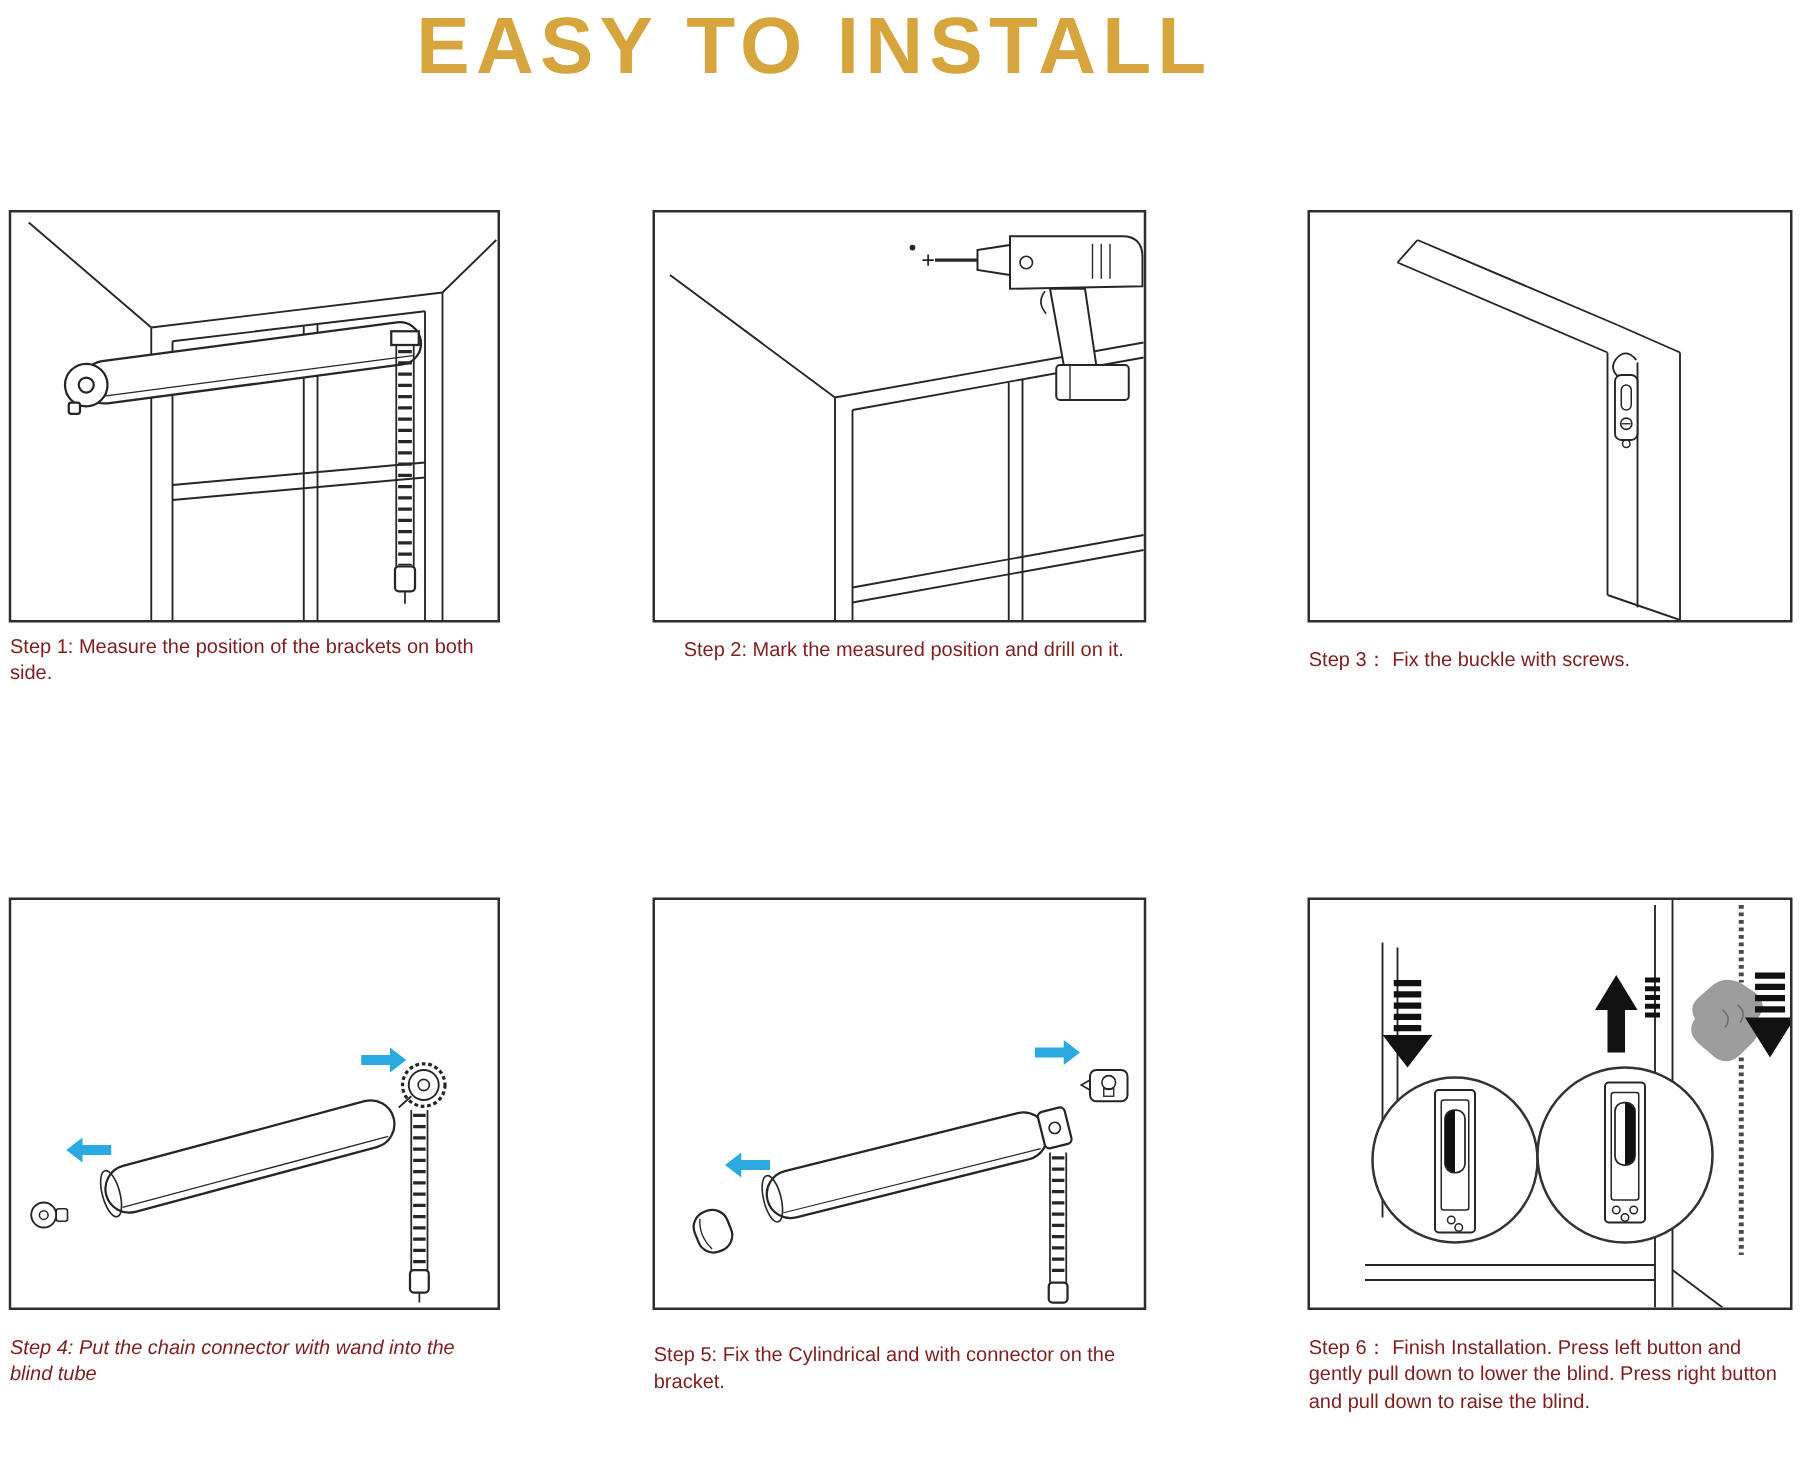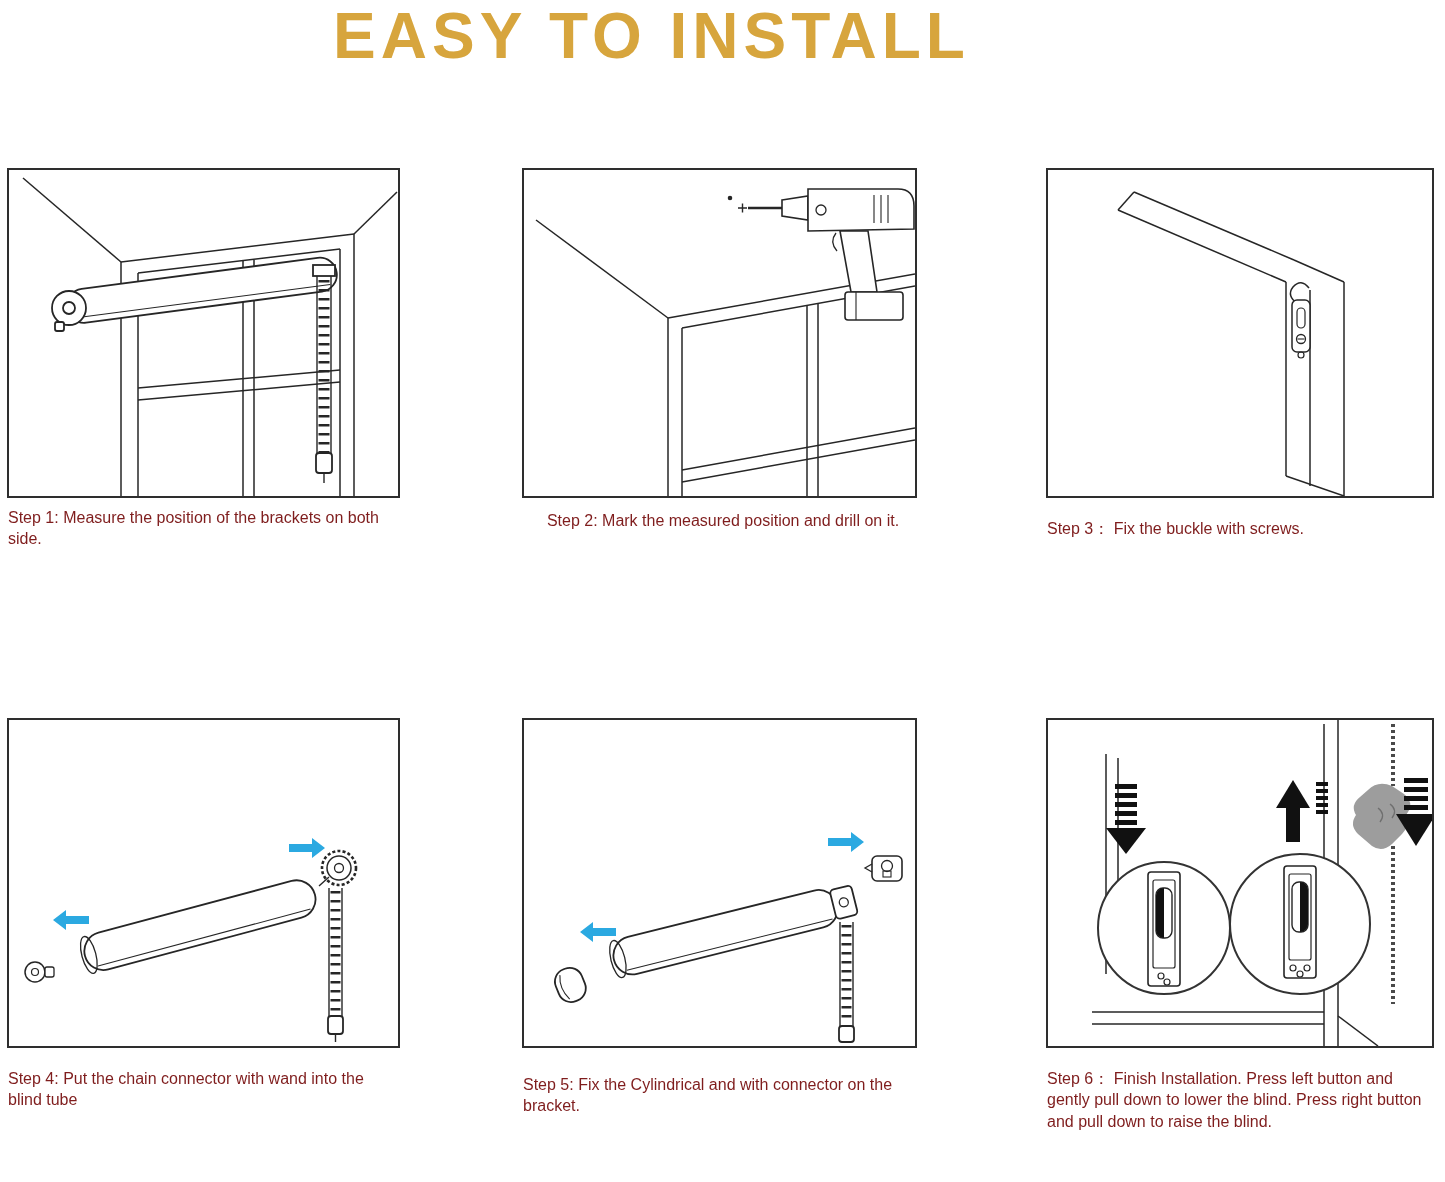--- a/index.html
+++ b/index.html
@@ -143,21 +143,21 @@
     <g>
       <line x1="320" y1="168" x2="320" y2="296" stroke="#262626" stroke-width="1.4"></line>
       <line x1="333" y1="168" x2="333" y2="296" stroke="#262626" stroke-width="1.4"></line>
       <line x1="326.5" y1="171" x2="326.5" y2="294" stroke="#262626" stroke-width="10" stroke-dasharray="2.5 6.5"></line>
       <rect x="319" y="296" width="15" height="18" rx="3" class="thick" stroke-width="1.4"></rect>
       <line x1="326.5" y1="314" x2="326.5" y2="322" stroke="#262626" stroke-width="1.4"></line>
     </g>
     <polygon fill="#2BA9E1" points="316,128 303,118 303,124 280,124 280,132 303,132 303,138"></polygon>
   </svg>
 </div>
-<div class="caption" style="left:8px;top:1068px;width:394px;">Step 4: Put the chain connector with wand into the  blind tube</div>
+<div class="caption" style="left:8px;top:1068px;width:394px;font-style:italic;">Step 4: Put the chain connector with wand into the  blind tube</div>
 
 <div class="panel" style="left:522px;top:718px;width:395px;">
   <svg viewBox="0 0 391 326">
     <g transform="translate(90,240) rotate(-14)">
       <rect x="0" y="-19" width="230" height="38" rx="19" class="thick"></rect>
       <ellipse cx="4" cy="0" rx="7" ry="19" fill="none" stroke="#262626" stroke-width="1.3"></ellipse>
       <path d="M10 13 L222 13" stroke="#262626" stroke-width="1" fill="none"></path>
     </g>
     <g transform="rotate(-22 46 264)">
       <rect x="32" y="248" width="28" height="34" rx="13" class="thick" stroke-width="1.6"></rect>

